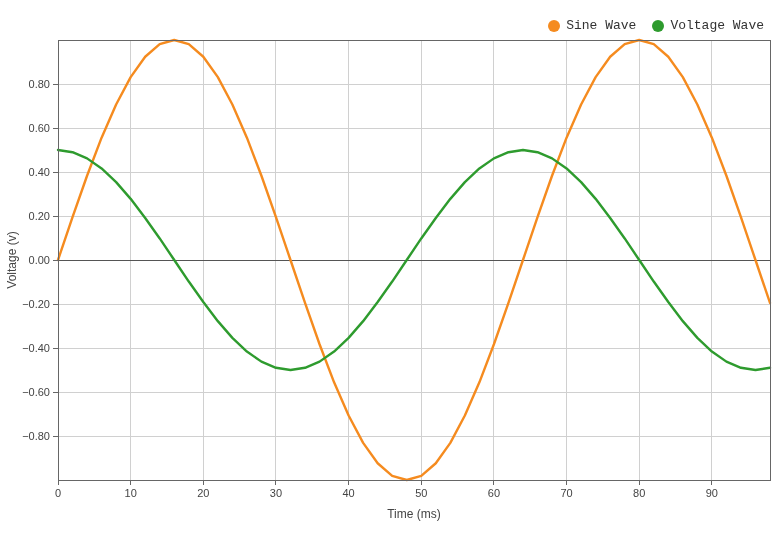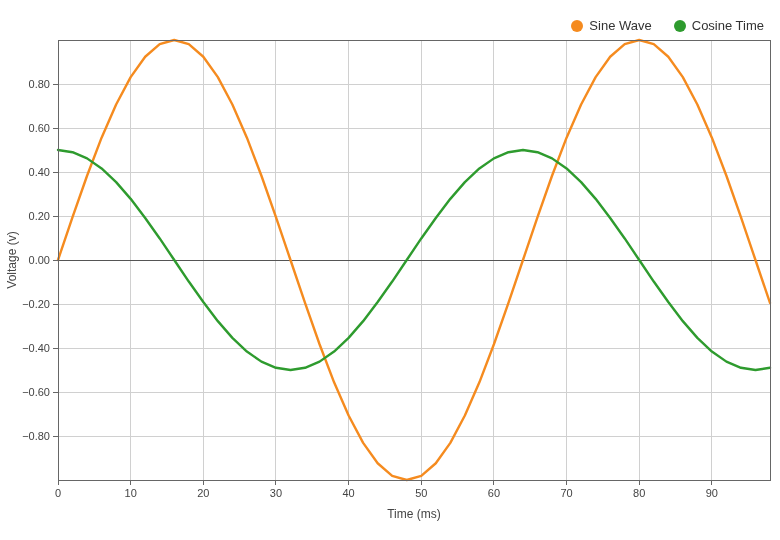--- a/index.html
+++ b/index.html
@@ -13,24 +13,25 @@
   .chart-wrap {
     position: relative;
     width: 780px;
     height: 540px;
   }
   .legend {
     position: absolute;
     top: 18px;
     right: 16px;
     display: flex;
-    gap: 22px;
+    gap: 16px;
     font-size: 13px;
     color: #333;
     align-items: center;
+    font-family: Liberation Mono, monospace;
   }
   .legend-item {
     display: flex;
     align-items: center;
     gap: 6px;
   }
   .legend-swatch {
     width: 12px;
     height: 12px;
     border-radius: 50%;
@@ -82,21 +83,21 @@
 
 <div class="chart-wrap">
 
   <div class="legend">
     <div class="legend-item">
       <span class="legend-swatch" style="background:#f58b1f"></span>
       <span>Sine Wave</span>
     </div>
     <div class="legend-item">
       <span class="legend-swatch" style="background:#2e9b2e"></span>
-      <span>Cosine Time</span>
+      <span>Voltage Wave</span>
     </div>
   </div>
 
   <svg class="plot" width="780" height="540">
     <g id="plot-group">
         <g class="grid">
           <line x1="58" x2="58" y1="40" y2="480"></line>
           <line x1="130.65306122448982" x2="130.65306122448982" y1="40" y2="480"></line>
           <line x1="203.3061224489796" x2="203.3061224489796" y1="40" y2="480"></line>
           <line x1="275.9591836734694" x2="275.9591836734694" y1="40" y2="480"></line>

